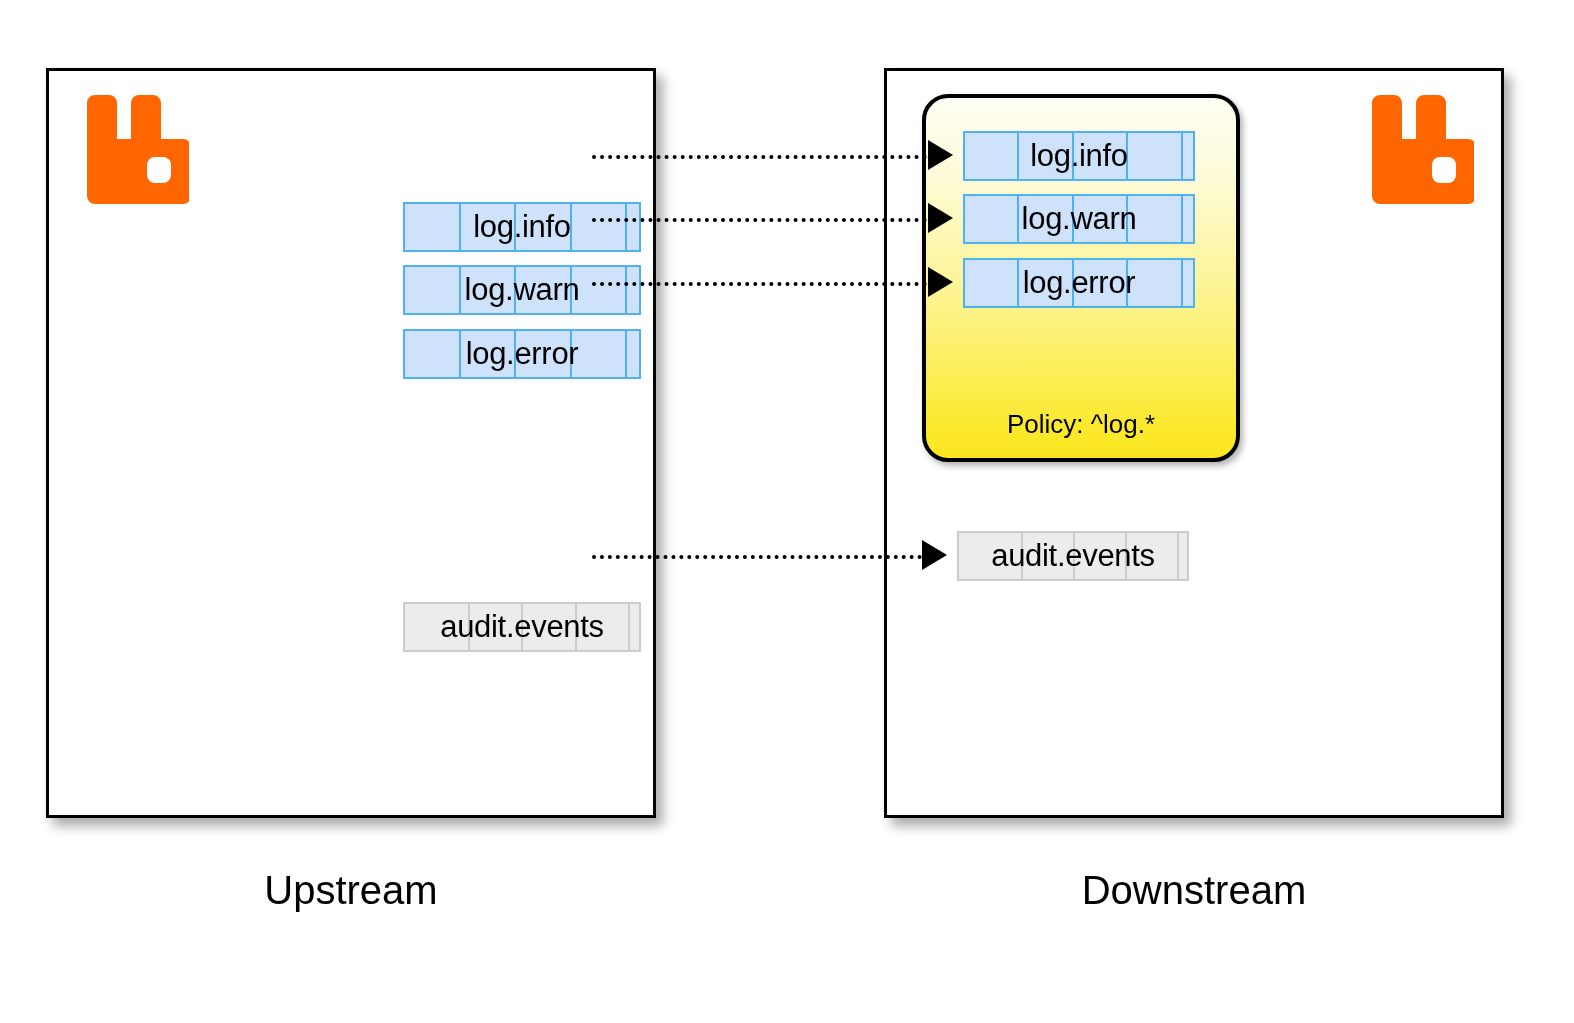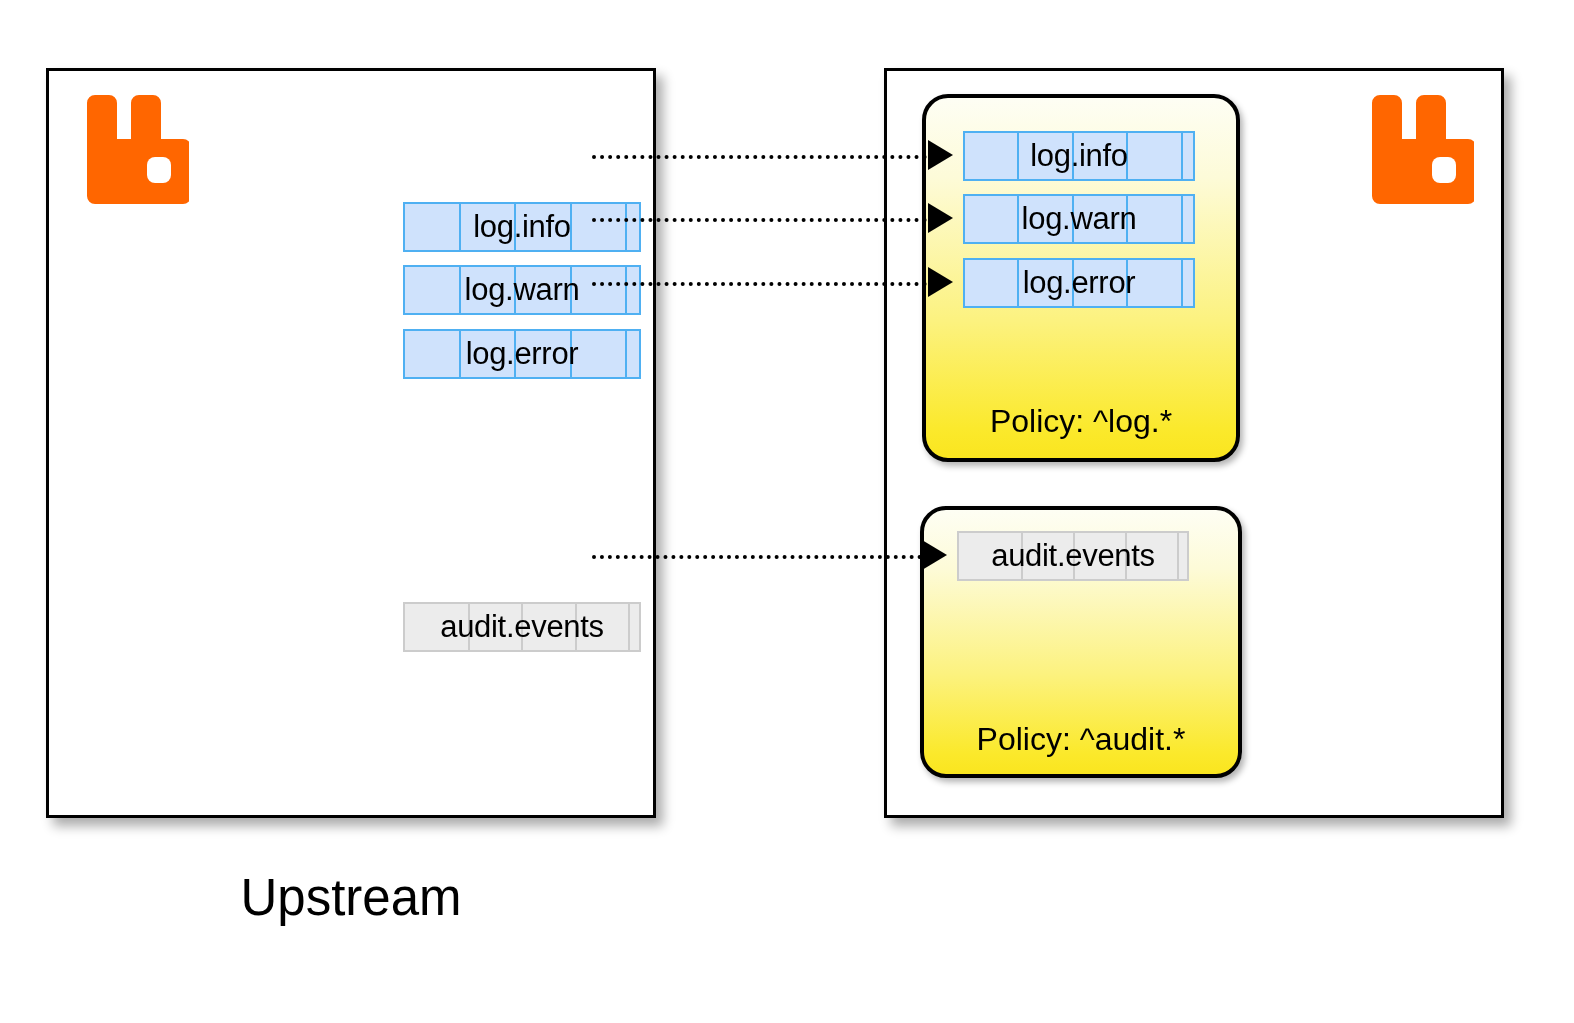--- a/index.html
+++ b/index.html
@@ -100,21 +100,21 @@
     background: linear-gradient(to bottom, #fefef4 0%, #fdfbd8 22%, #fcf27f 62%, #fbe92c 92%, #fae51f 100%);
     box-shadow: 3px 4px 6px rgba(0,0,0,0.30);
   }
   #policy-log   { left: 922px; top: 94px;  width: 318px; height: 368px; }
   #policy-audit { left: 920px; top: 506px; width: 322px; height: 272px; }
 
   .policy-caption {
     position: absolute;
     left: 0; right: 0;
     text-align: center;
-    font-size: 32px;
+    font-size: 26px;
     color: #000000;
     white-space: nowrap;
   }
   #policy-log .policy-caption   { bottom: 18px; }
   #policy-audit .policy-caption { bottom: 16px; }
 
   
   .link {
     position: absolute;
     height: 0;
@@ -135,21 +135,21 @@
   }
   #arrow-0 { left: 928px; top: 140px; }
   #arrow-1 { left: 928px; top: 203px; }
   #arrow-2 { left: 928px; top: 267px; }
   #arrow-3 { left: 922px; top: 540px; }
 
   
   .broker-caption {
     position: absolute;
     text-align: center;
-    font-size: 51px;
+    font-size: 40px;
     color: #000000;
     white-space: nowrap;
   }
   #caption-upstream   { left: 46px;  top: 868px; width: 610px; }
   #caption-downstream { left: 884px; top: 868px; width: 620px; }
 </style>
 </head>
 <body>
 
 <div id="canvas">
@@ -207,23 +207,20 @@
         <path fill="#FF6600" d="M8,10 a8,8 0 0 1 8,-8 h14 a8,8 0 0 1 8,8 v36 h14 v-36 a8,8 0 0 1 8,-8 h14 a8,8 0 0 1 8,8 v36 h22 a8,8 0 0 1 8,8 v49 a8,8 0 0 1 -8,8 h-88 a8,8 0 0 1 -8,-8 z"></path>
         <rect x="68" y="64" width="24" height="26" rx="8" ry="8" fill="#ffffff"></rect>
       </svg>
     </span>
   </div>
 
   <div class="policy-box" id="policy-log">
     <span class="policy-caption">Policy: ^log.*</span>
   </div>
 
-  <div class="policy-box" id="policy-audit">
-    <span class="policy-caption">Policy: ^audit.*</span>
-  </div>
 
   <div class="queue q-blue" id="q-dn-0">
     <div class="qcell"></div>
     <div class="qcell"></div>
     <div class="qcell"></div>
     <div class="qcell"></div>
     <div class="qcell"></div>
     <span class="qlabel">log.info</span>
   </div>
 
@@ -258,14 +255,15 @@
   <div class="link" id="link-1"></div>
   <div class="link" id="link-2"></div>
   <div class="link" id="link-3"></div>
 
   <div class="arrowhead" id="arrow-0"></div>
   <div class="arrowhead" id="arrow-1"></div>
   <div class="arrowhead" id="arrow-2"></div>
   <div class="arrowhead" id="arrow-3"></div>
 
   <div class="broker-caption" id="caption-upstream">Upstream</div>
+  <div class="broker-caption" id="caption-downstream">Downstream</div>
 
 </div>
 
 </body></html>

